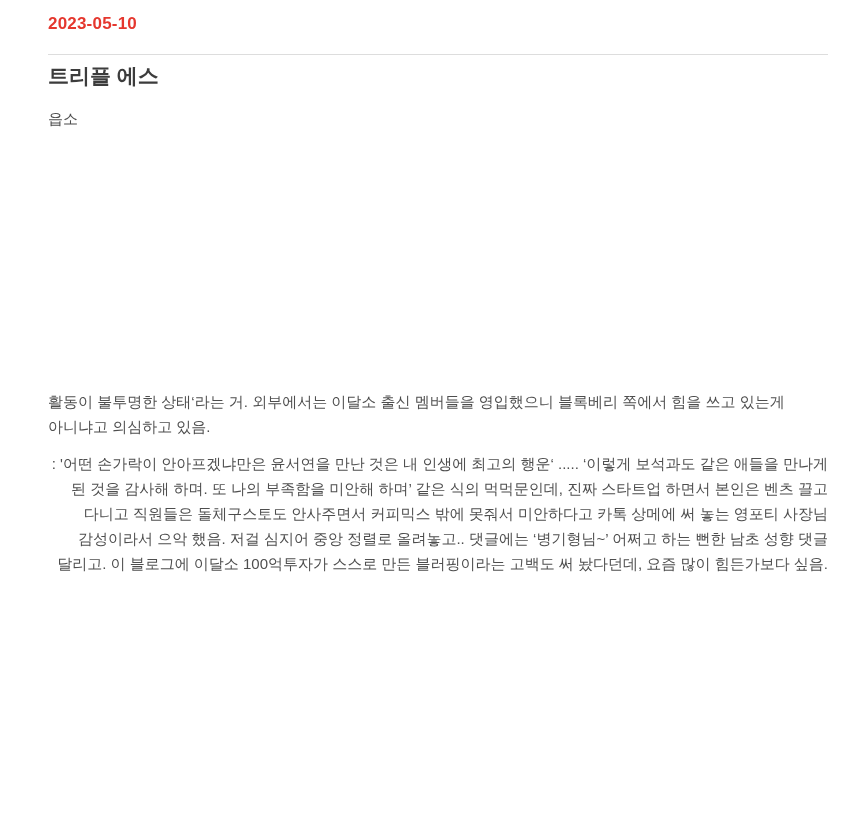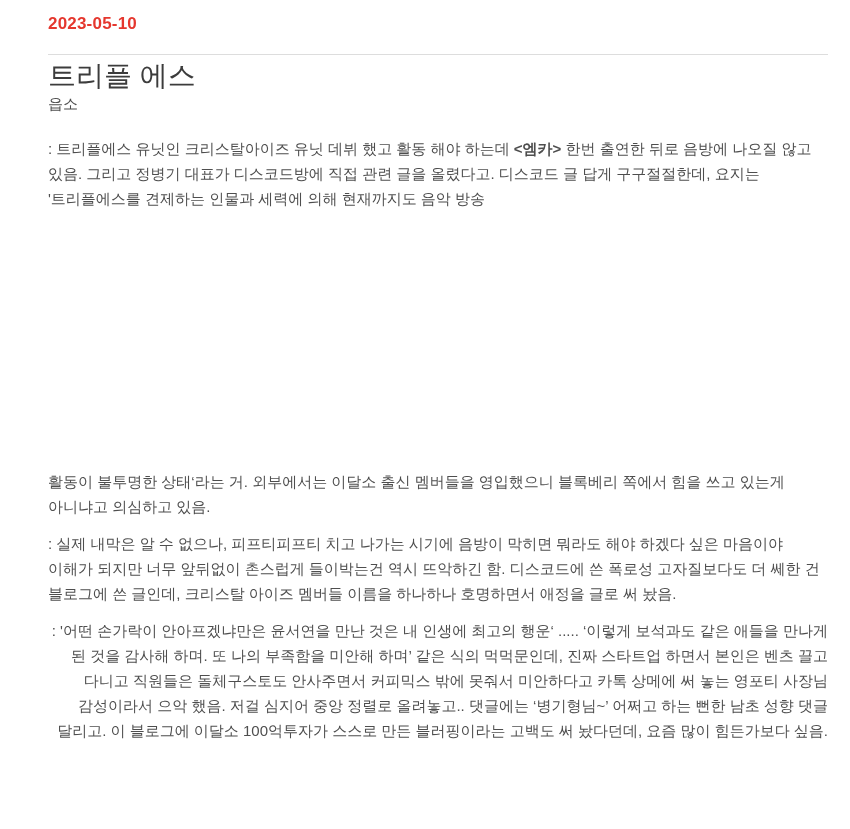--- a/index.html
+++ b/index.html
@@ -37,33 +37,33 @@
     letter-spacing: 0.2px;
   }
   .divider {
     border: none;
     border-top: 1px solid var(--divider);
     margin: 20px 0 0 0;
     width: 780px;
   }
   .title {
     margin: 6px 0 0 0;
-    font-size: 28px;
+    font-size: 21px;
     line-height: 30px;
-    font-weight: 400;
+    font-weight: 700;
     color: var(--title);
   }
   p {
     margin: 0;
     font-size: 15px;
     line-height: 25px;
     color: var(--text);
     word-break: keep-all;
   }
-  .intro { }
+  .intro { margin-top: 15px; }
   .p1 { margin-top: 20px; }
   .spacer {
     height: 238px;
     width: 780px;
   }
   .p2 { margin-top: 20px; }
   .p3 { margin-top: 12px; }
   .p4 { margin-top: 12px; text-align: right; }
   .em-bold { font-weight: 700; }
 </style>
@@ -74,24 +74,22 @@
   <div class="content">
 
     <div class="date">2023-05-10</div>
 
     <hr class="divider">
 
     <h1 class="title">트리플 에스</h1>
 
     <p class="intro">읍소</p>
 
-    <p class="p1"><span>: 트리플에스 유닛인 크리스탈아이즈 유닛 데뷔 했고 활동 해야 하는데 </span><span class="em-bold">&lt;엠카&gt;</span><span> 한번 출연한 뒤로 음방에 나오질 않고 있음. 그리고 정병기 대표가 디스코드방에 직접 관련 글을 올렸다고. 디스코드 글 답게 구구절절한데, 요지는 '트리플에스를 견제하는 인물과 세력에 의해 현재까지도 음악 방송</span></p>
 
     <div class="spacer"></div>
 
     <p class="p2">활동이 불투명한 상태‘라는 거. 외부에서는 이달소 출신 멤버들을 영입했으니 블록베리 쪽에서 힘을 쓰고 있는게 아니냐고 의심하고 있음.</p>
 
-    <p class="p3">: 실제 내막은 알 수 없으나, 피프티피프티 치고 나가는 시기에 음방이 막히면 뭐라도 해야 하겠다 싶은 마음이야 이해가 되지만 너무 앞뒤없이 촌스럽게 들이박는건 역시 뜨악하긴 함. 디스코드에 쓴 폭로성 고자질보다도 더 쎄한 건 블로그에 쓴 글인데, 크리스탈 아이즈 멤버들 이름을 하나하나 호명하면서 애정을 글로 써 놨음.</p>
 
     <p class="p4">: '어떤 손가락이 안아프겠냐만은 윤서연을 만난 것은 내 인생에 최고의 행운‘ ..... ‘이렇게 보석과도 같은 애들을 만나게 된 것을 감사해 하며. 또 나의 부족함을 미안해 하며’ 같은 식의 먹먹문인데, 진짜 스타트업 하면서 본인은 벤츠 끌고 다니고 직원들은 돌체구스토도 안사주면서 커피믹스 밖에 못줘서 미안하다고 카톡 상메에 써 놓는 영포티 사장님 감성이라서 으악 했음. 저걸 심지어 중앙 정렬로 올려놓고.. 댓글에는 ‘병기형님~’ 어쩌고 하는 뻔한 남초 성향 댓글 달리고. 이 블로그에 이달소 100억투자가 스스로 만든 블러핑이라는 고백도 써 놨다던데, 요즘 많이 힘든가보다 싶음.</p>
 
   </div>
 </div>
 
 </body></html>

